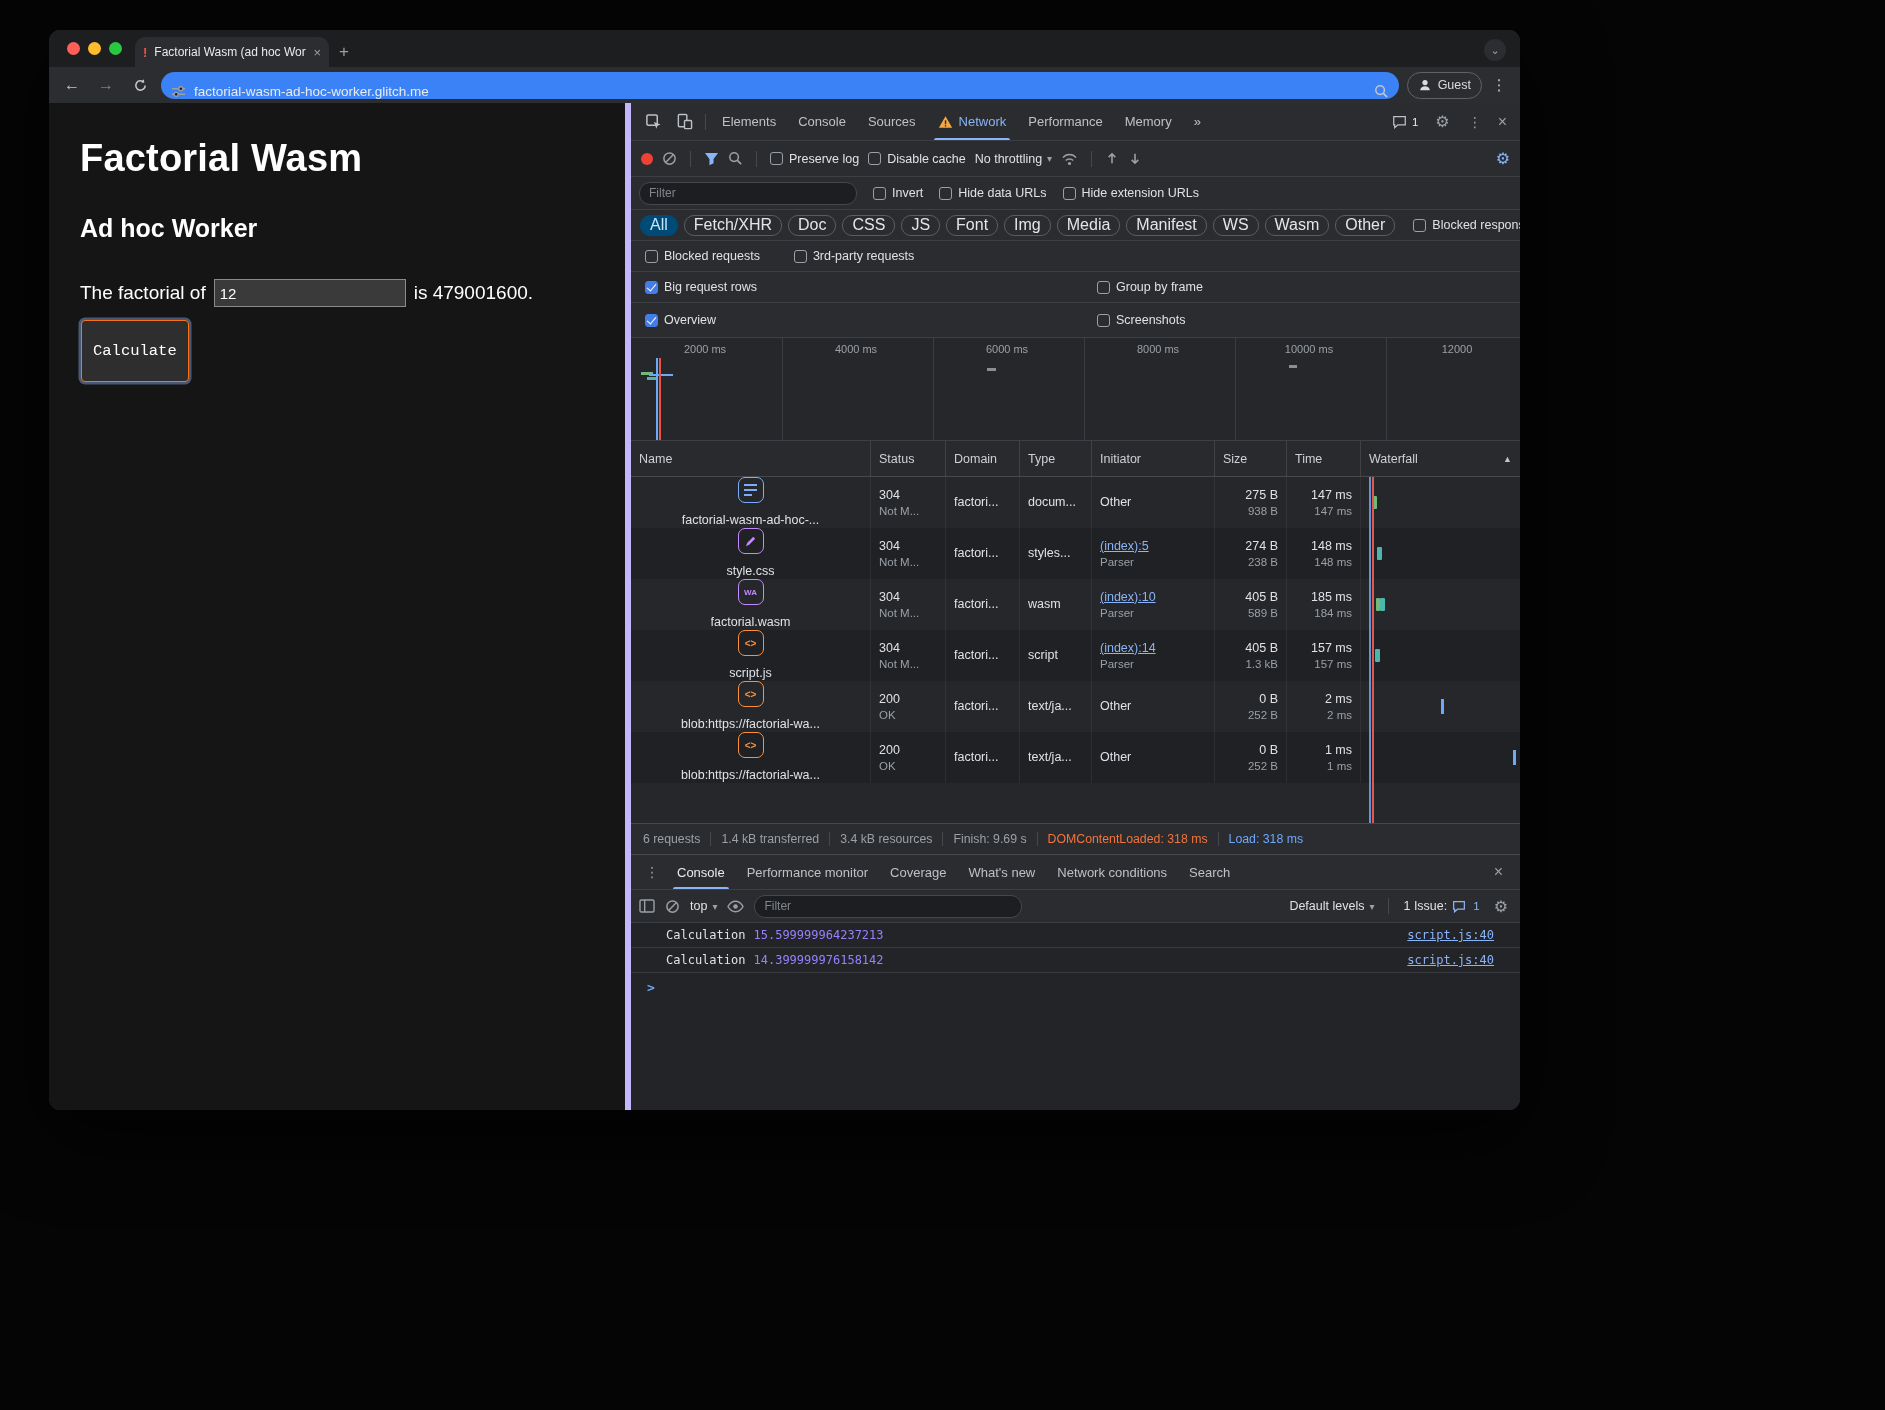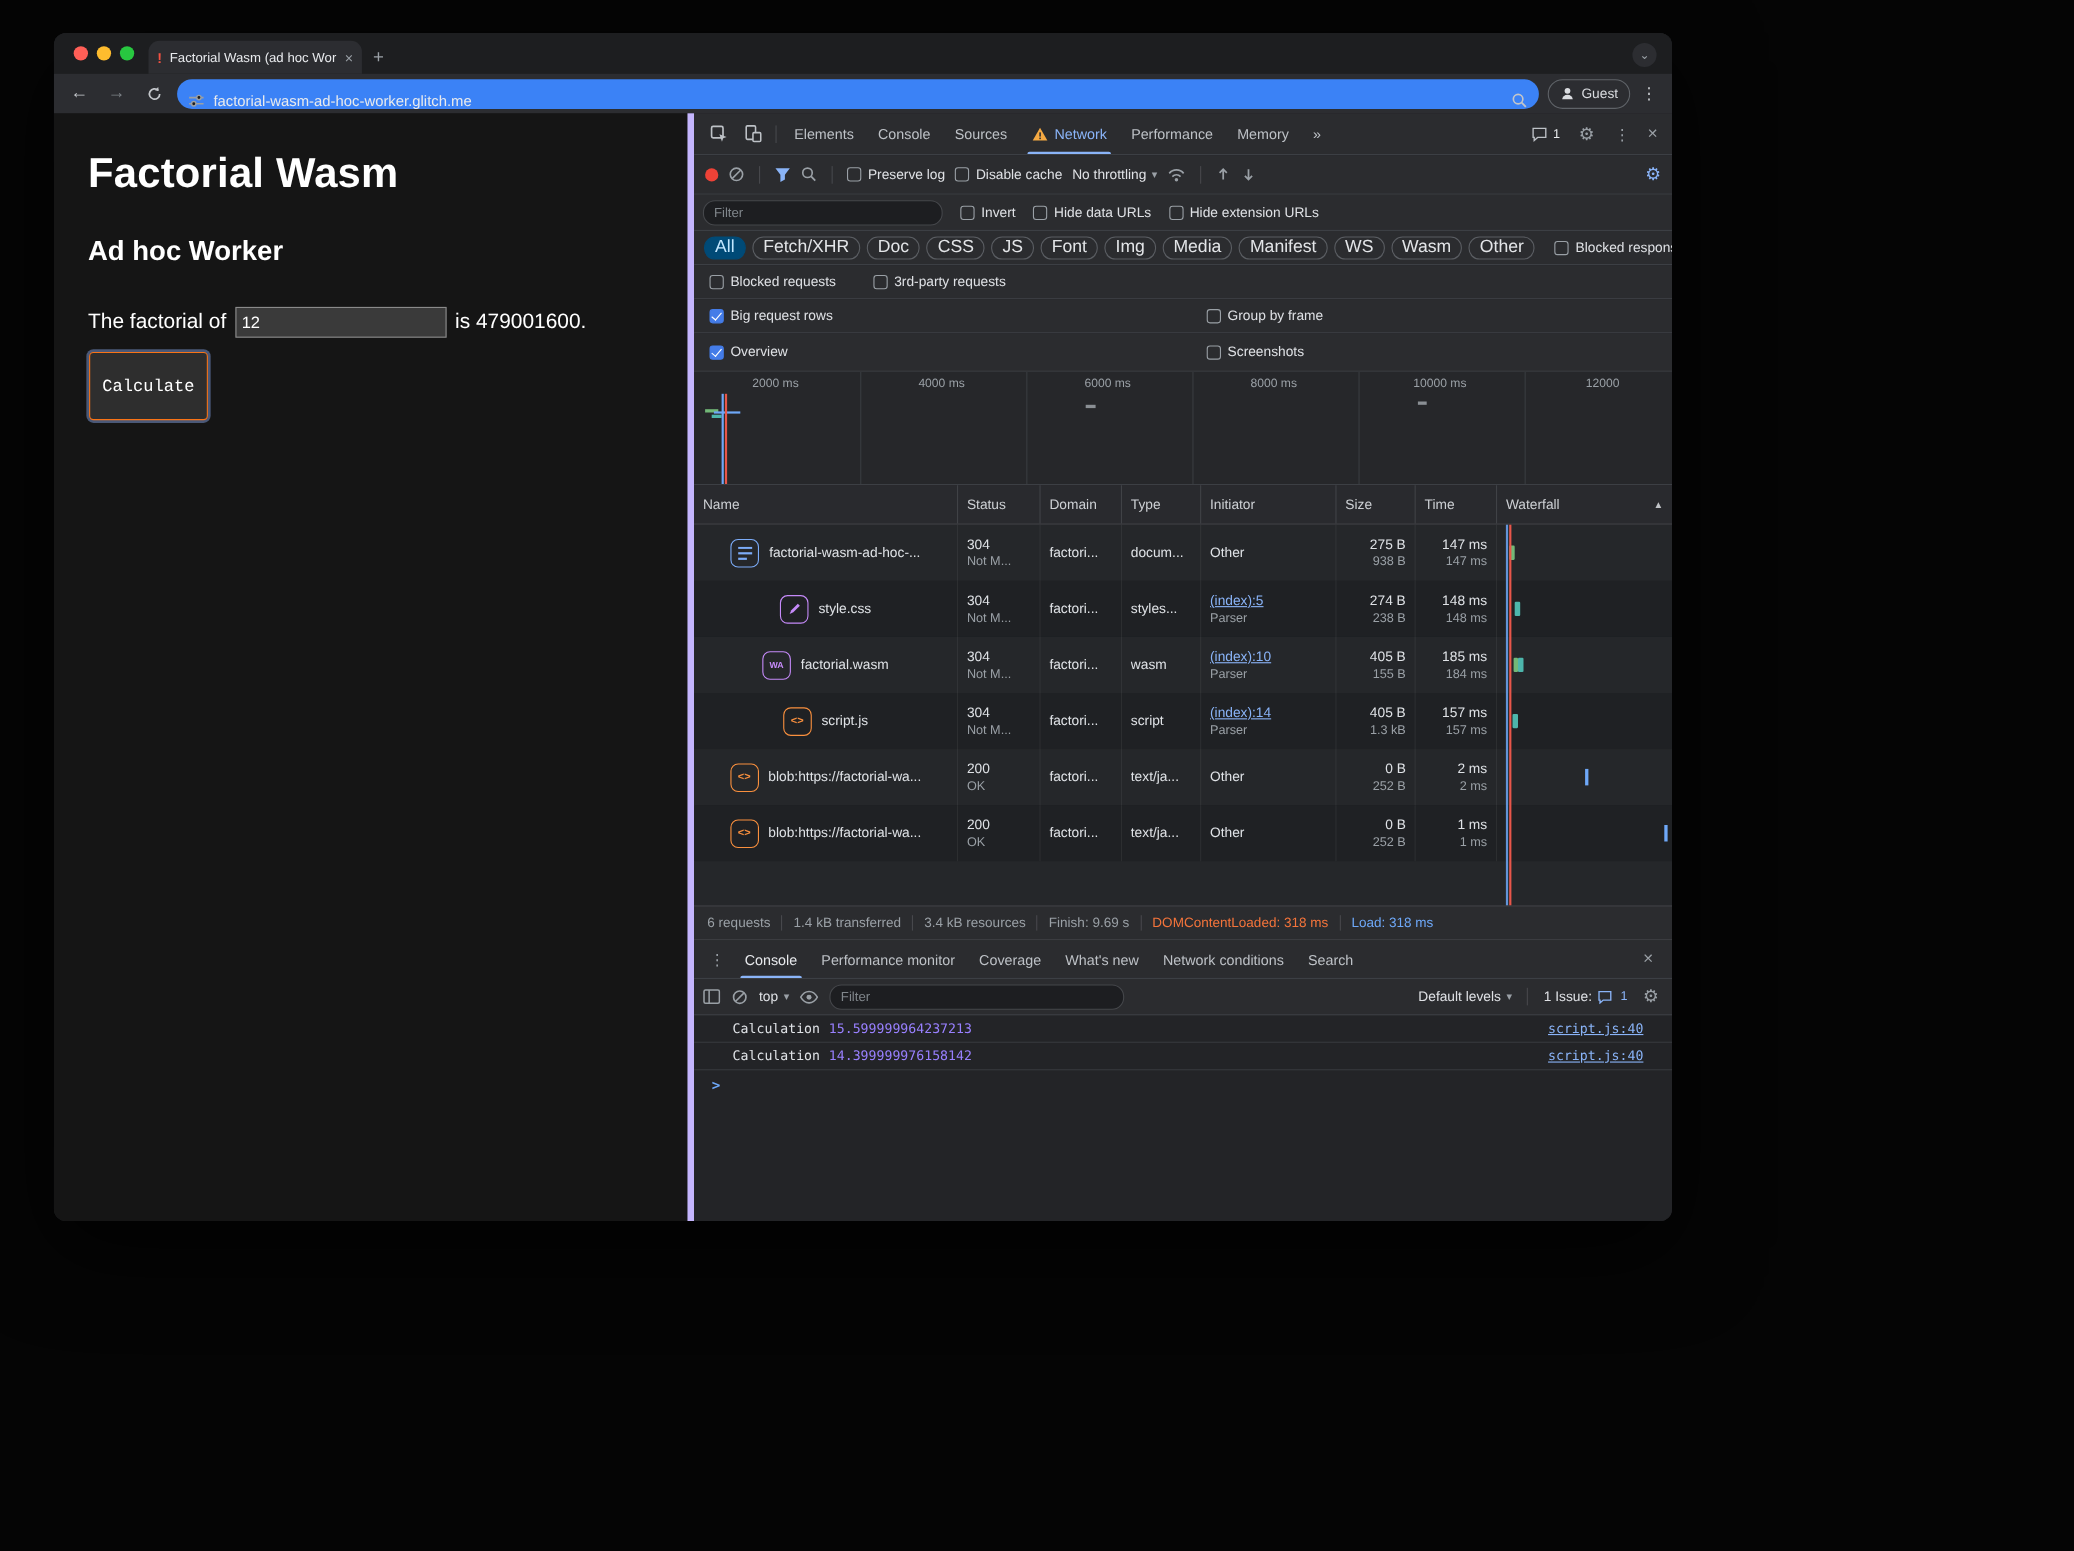--- a/index.html
+++ b/index.html
@@ -92,21 +92,21 @@
   .sort{font-size:9px;color:#c0c3c7;}
   .nrows{position:relative;flex:none;}
   .nrow{height:51px;}
   .nrow:nth-child(odd){background:#25272a;}
   .nrow:nth-child(even){background:#1f2124;}
   .cell{display:flex;flex-direction:column;justify-content:center;padding:0 8px;border-right:1px solid rgba(255,255,255,.06);min-width:0;overflow:hidden;}
   .cell span:empty,.cell a:empty{display:none;}
   .cell .l1{font-size:12.5px;color:#dfe2e6;white-space:nowrap;overflow:hidden;text-overflow:ellipsis;line-height:17px;}
   .cell .l2{font-size:11.5px;color:#9aa0a6;white-space:nowrap;overflow:hidden;line-height:15px;}
   .cell.num{align-items:flex-end;}
-  .cell.name{flex-direction:row;align-items:center;gap:9px;}
+  .cell.name{flex-direction:column;align-items:center;gap:9px;}
   .ilink{font-size:12.5px;color:#8ab4f8;text-decoration:underline;white-space:nowrap;overflow:hidden;text-overflow:ellipsis;line-height:17px;}
   .fic{width:26px;height:26px;border-radius:7px;border:1.5px solid #7cacf8;box-sizing:border-box;display:flex;align-items:center;justify-content:center;flex:none;font-size:8px;font-weight:bold;}
   .fic.css,.fic.wasm{border-color:#c58af9;color:#c58af9;}
   .fic.script{border-color:#fa903e;color:#fa903e;font-size:10px;}
   .wf{position:relative;border-right:none;}
   .bar{position:absolute;top:19px;height:13px;border-radius:1px;}
   .tick{position:absolute;top:18px;height:15px;width:3px;background:#6ea8f8;}
   .vline{position:absolute;top:0;bottom:0;width:1.5px;}
 
   
@@ -507,21 +507,21 @@
             </div>
           <div class="cell">
               <span class="l1">wasm</span>
             </div>
           <div class="cell">
               <a class="ilink">(index):10</a>
               <span class="l2">Parser</span>
             </div>
           <div class="cell num">
               <span class="l1">405 B</span>
-              <span class="l2">155 B</span>
+              <span class="l2">589 B</span>
             </div>
           <div class="cell num">
               <span class="l1">185 ms</span>
               <span class="l2">184 ms</span>
             </div>
           <div class="cell wf">
               <i class="bar" style="left:15px;width:4px;background:#72b877"></i>
               <i class="bar" style="left:19px;width:5px;background:#4db6ac"></i>
             </div>
         </div>

